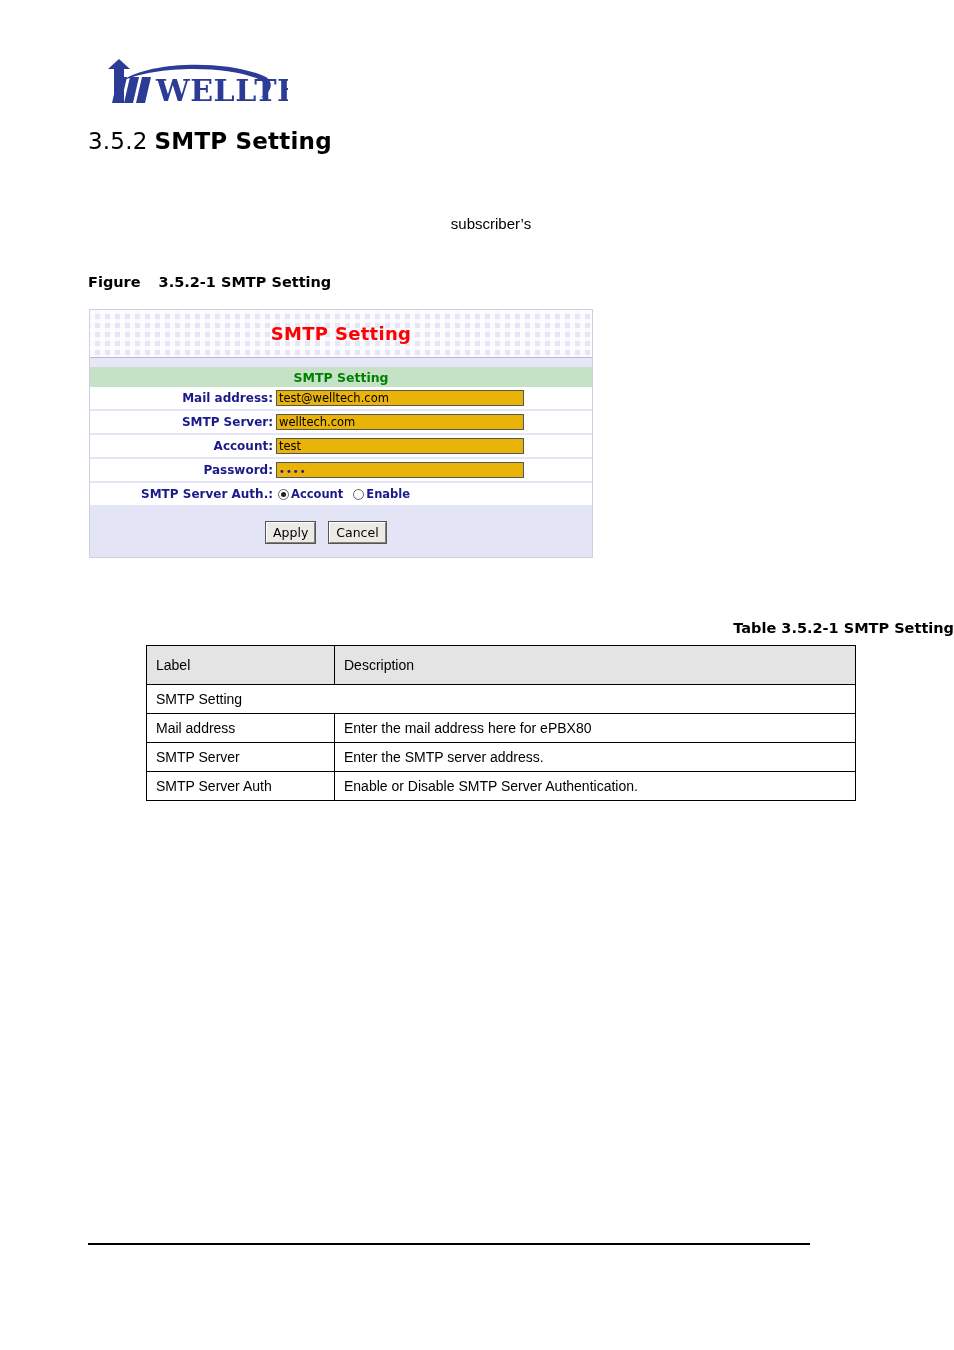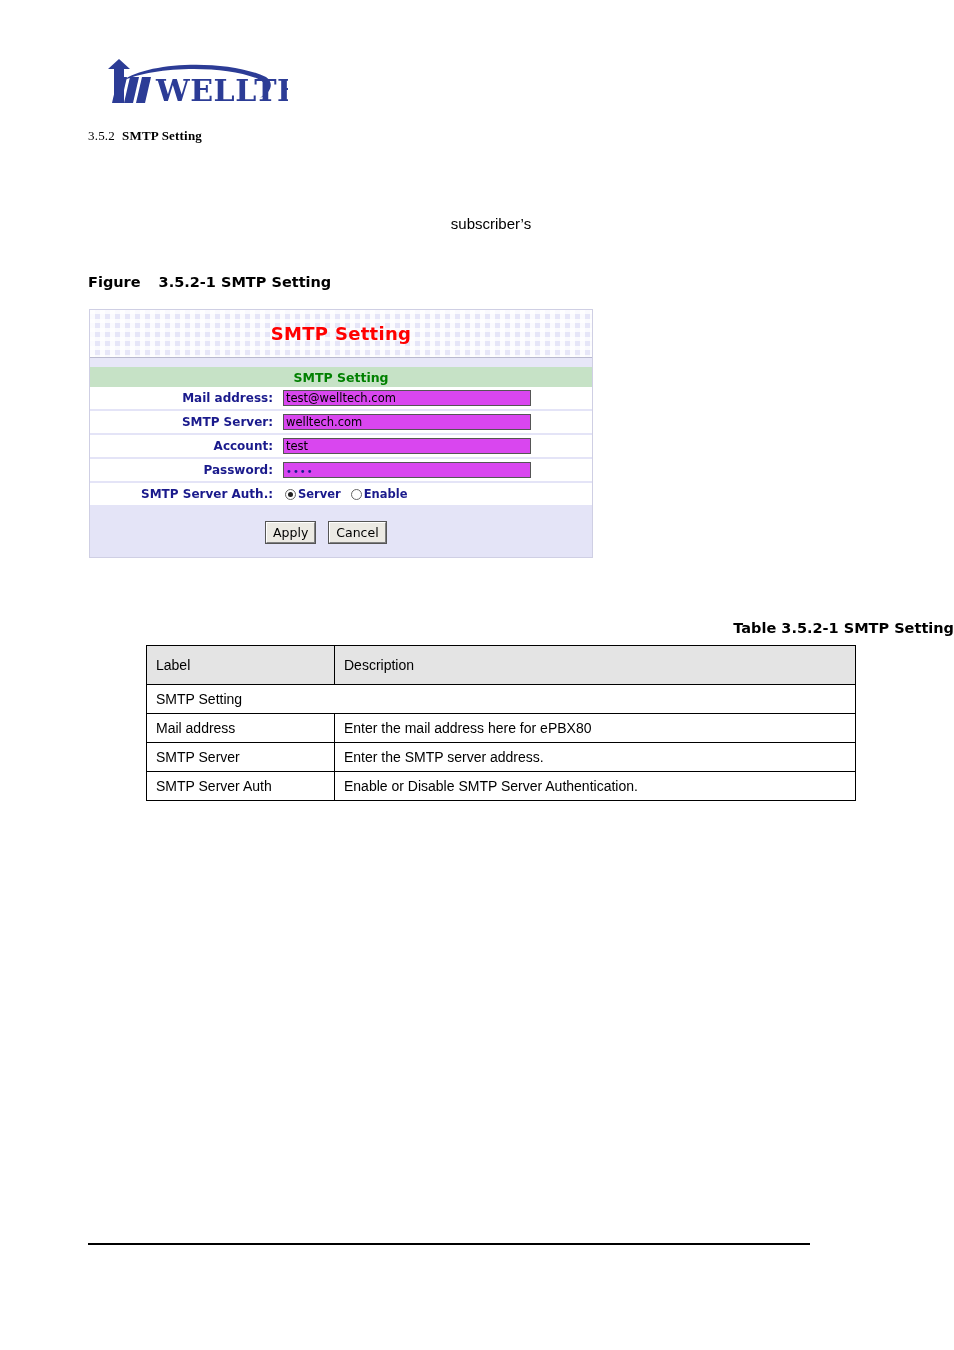--- a/index.html
+++ b/index.html
@@ -24,24 +24,23 @@
     width: 200px;
     height: 52px;
   }
   #logo-svg { display: block; }
 
   
   #section-heading {
     position: absolute;
     left: 88px;
     top: 128px;
-    font-size: 13px;
+    font-size: 23px;
     letter-spacing: 0.2px;
     white-space: nowrap;
-    font-family: Liberation Serif, serif;
   }
   #section-heading .num {
     font-weight: 400;
   }
   #section-heading .ttl {
     font-weight: 700;
     margin-left: 7px;
   }
 
   
@@ -112,21 +111,20 @@
     color: #008000;
     font-size: 12.5px;
     font-weight: 700;
   }
   .form-row {
     display: flex;
     align-items: center;
     background: #ffffff;
     border-bottom: 2px solid #e4e4f7;
     height: 22px;
-    gap: 7px;
   }
   .form-label {
     width: 186px;
     text-align: right;
     padding-right: 3px;
     color: #1a1a8c;
     font-size: 12px;
     font-weight: 700;
     white-space: nowrap;
     box-sizing: border-box;
@@ -134,21 +132,21 @@
   .form-field {
     flex: 1;
     display: flex;
     align-items: center;
   }
   .text-input {
     width: 248px;
     height: 16px;
     line-height: 16px;
     border: 1px solid #555555;
-    background: #d946ef;
+    background: #eab308;
     font-family: "DejaVu Sans", sans-serif;
     font-size: 11.5px;
     color: #000000;
     padding: 0 2px;
     box-sizing: border-box;
     border-radius: 0;
     outline: none;
   }
   .pw-dots {
     letter-spacing: 1px;
@@ -335,21 +333,21 @@
       </div>
     </div>
   </div>
 
   <div class="form-row">
     <div class="form-label">SMTP Server Auth.:</div>
     <div class="form-field">
       <div class="radio-group">
         <div class="radio-item">
           <span class="radio-dot on"></span>
-          <span class="radio-label">Server</span>
+          <span class="radio-label">Account</span>
         </div>
         <div class="radio-item">
           <span class="radio-dot"></span>
           <span class="radio-label">Enable</span>
         </div>
       </div>
     </div>
   </div>
 
   <div id="panel-actions">

